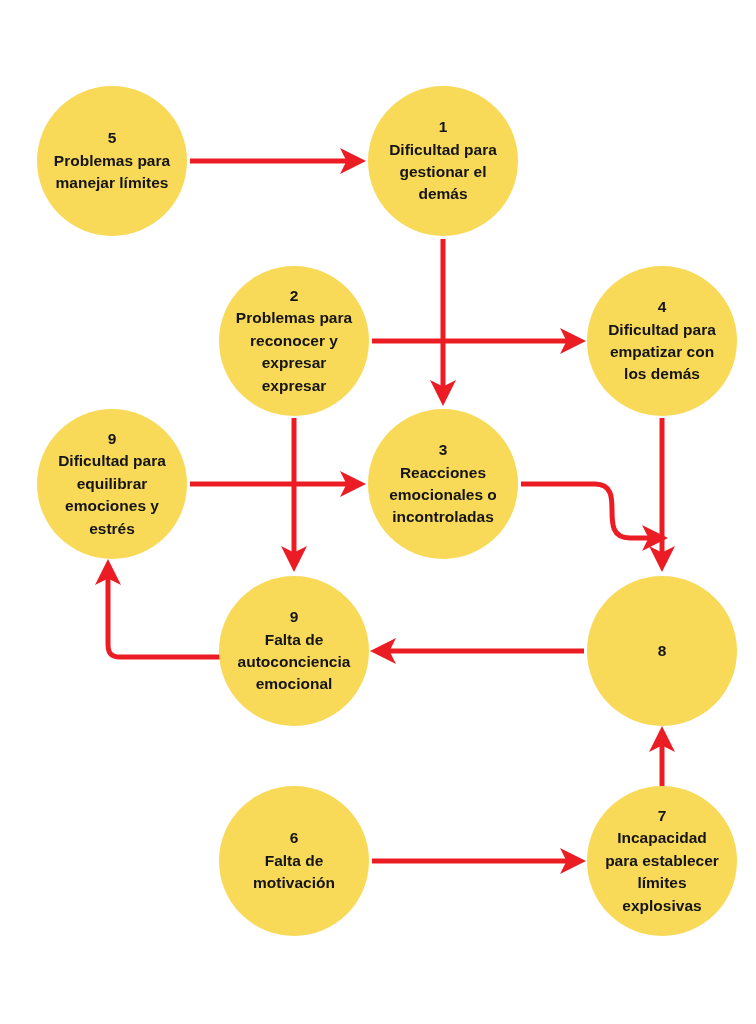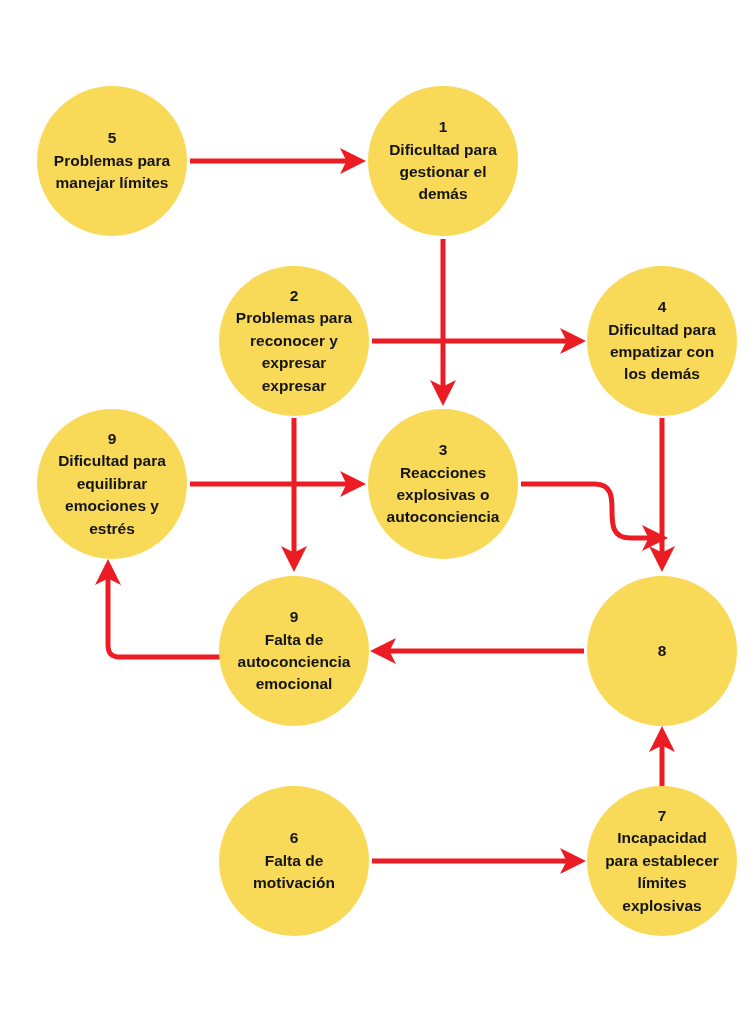--- a/index.html
+++ b/index.html
@@ -110,21 +110,21 @@
       <div class="node-label" style="left: 587px; top: 266px; width: 150px; height: 150px; color: rgb(20, 20, 20);">
         <span class="node-number">4</span>
         <span class="node-text">Dificultad para empatizar con los demás</span>
       </div>
       <div class="node-label" style="left: 37px; top: 409px; width: 150px; height: 150px; color: rgb(20, 20, 20);">
         <span class="node-number">9</span>
         <span class="node-text">Dificultad para equilibrar emociones y estrés</span>
       </div>
       <div class="node-label" style="left: 368px; top: 409px; width: 150px; height: 150px; color: rgb(20, 20, 20);">
         <span class="node-number">3</span>
-        <span class="node-text">Reacciones explosivas o autoconciencia</span>
+        <span class="node-text">Reacciones emocionales o incontroladas</span>
       </div>
       <div class="node-label" style="left: 219px; top: 576px; width: 150px; height: 150px; color: rgb(20, 20, 20);">
         <span class="node-number">9</span>
         <span class="node-text">Falta de autoconciencia emocional</span>
       </div>
       <div class="node-label" style="left: 587px; top: 576px; width: 150px; height: 150px; color: rgb(20, 20, 20);">
         <span class="node-number">8</span>
       </div>
       <div class="node-label" style="left: 219px; top: 786px; width: 150px; height: 150px; color: rgb(20, 20, 20);">
         <span class="node-number">6</span>

